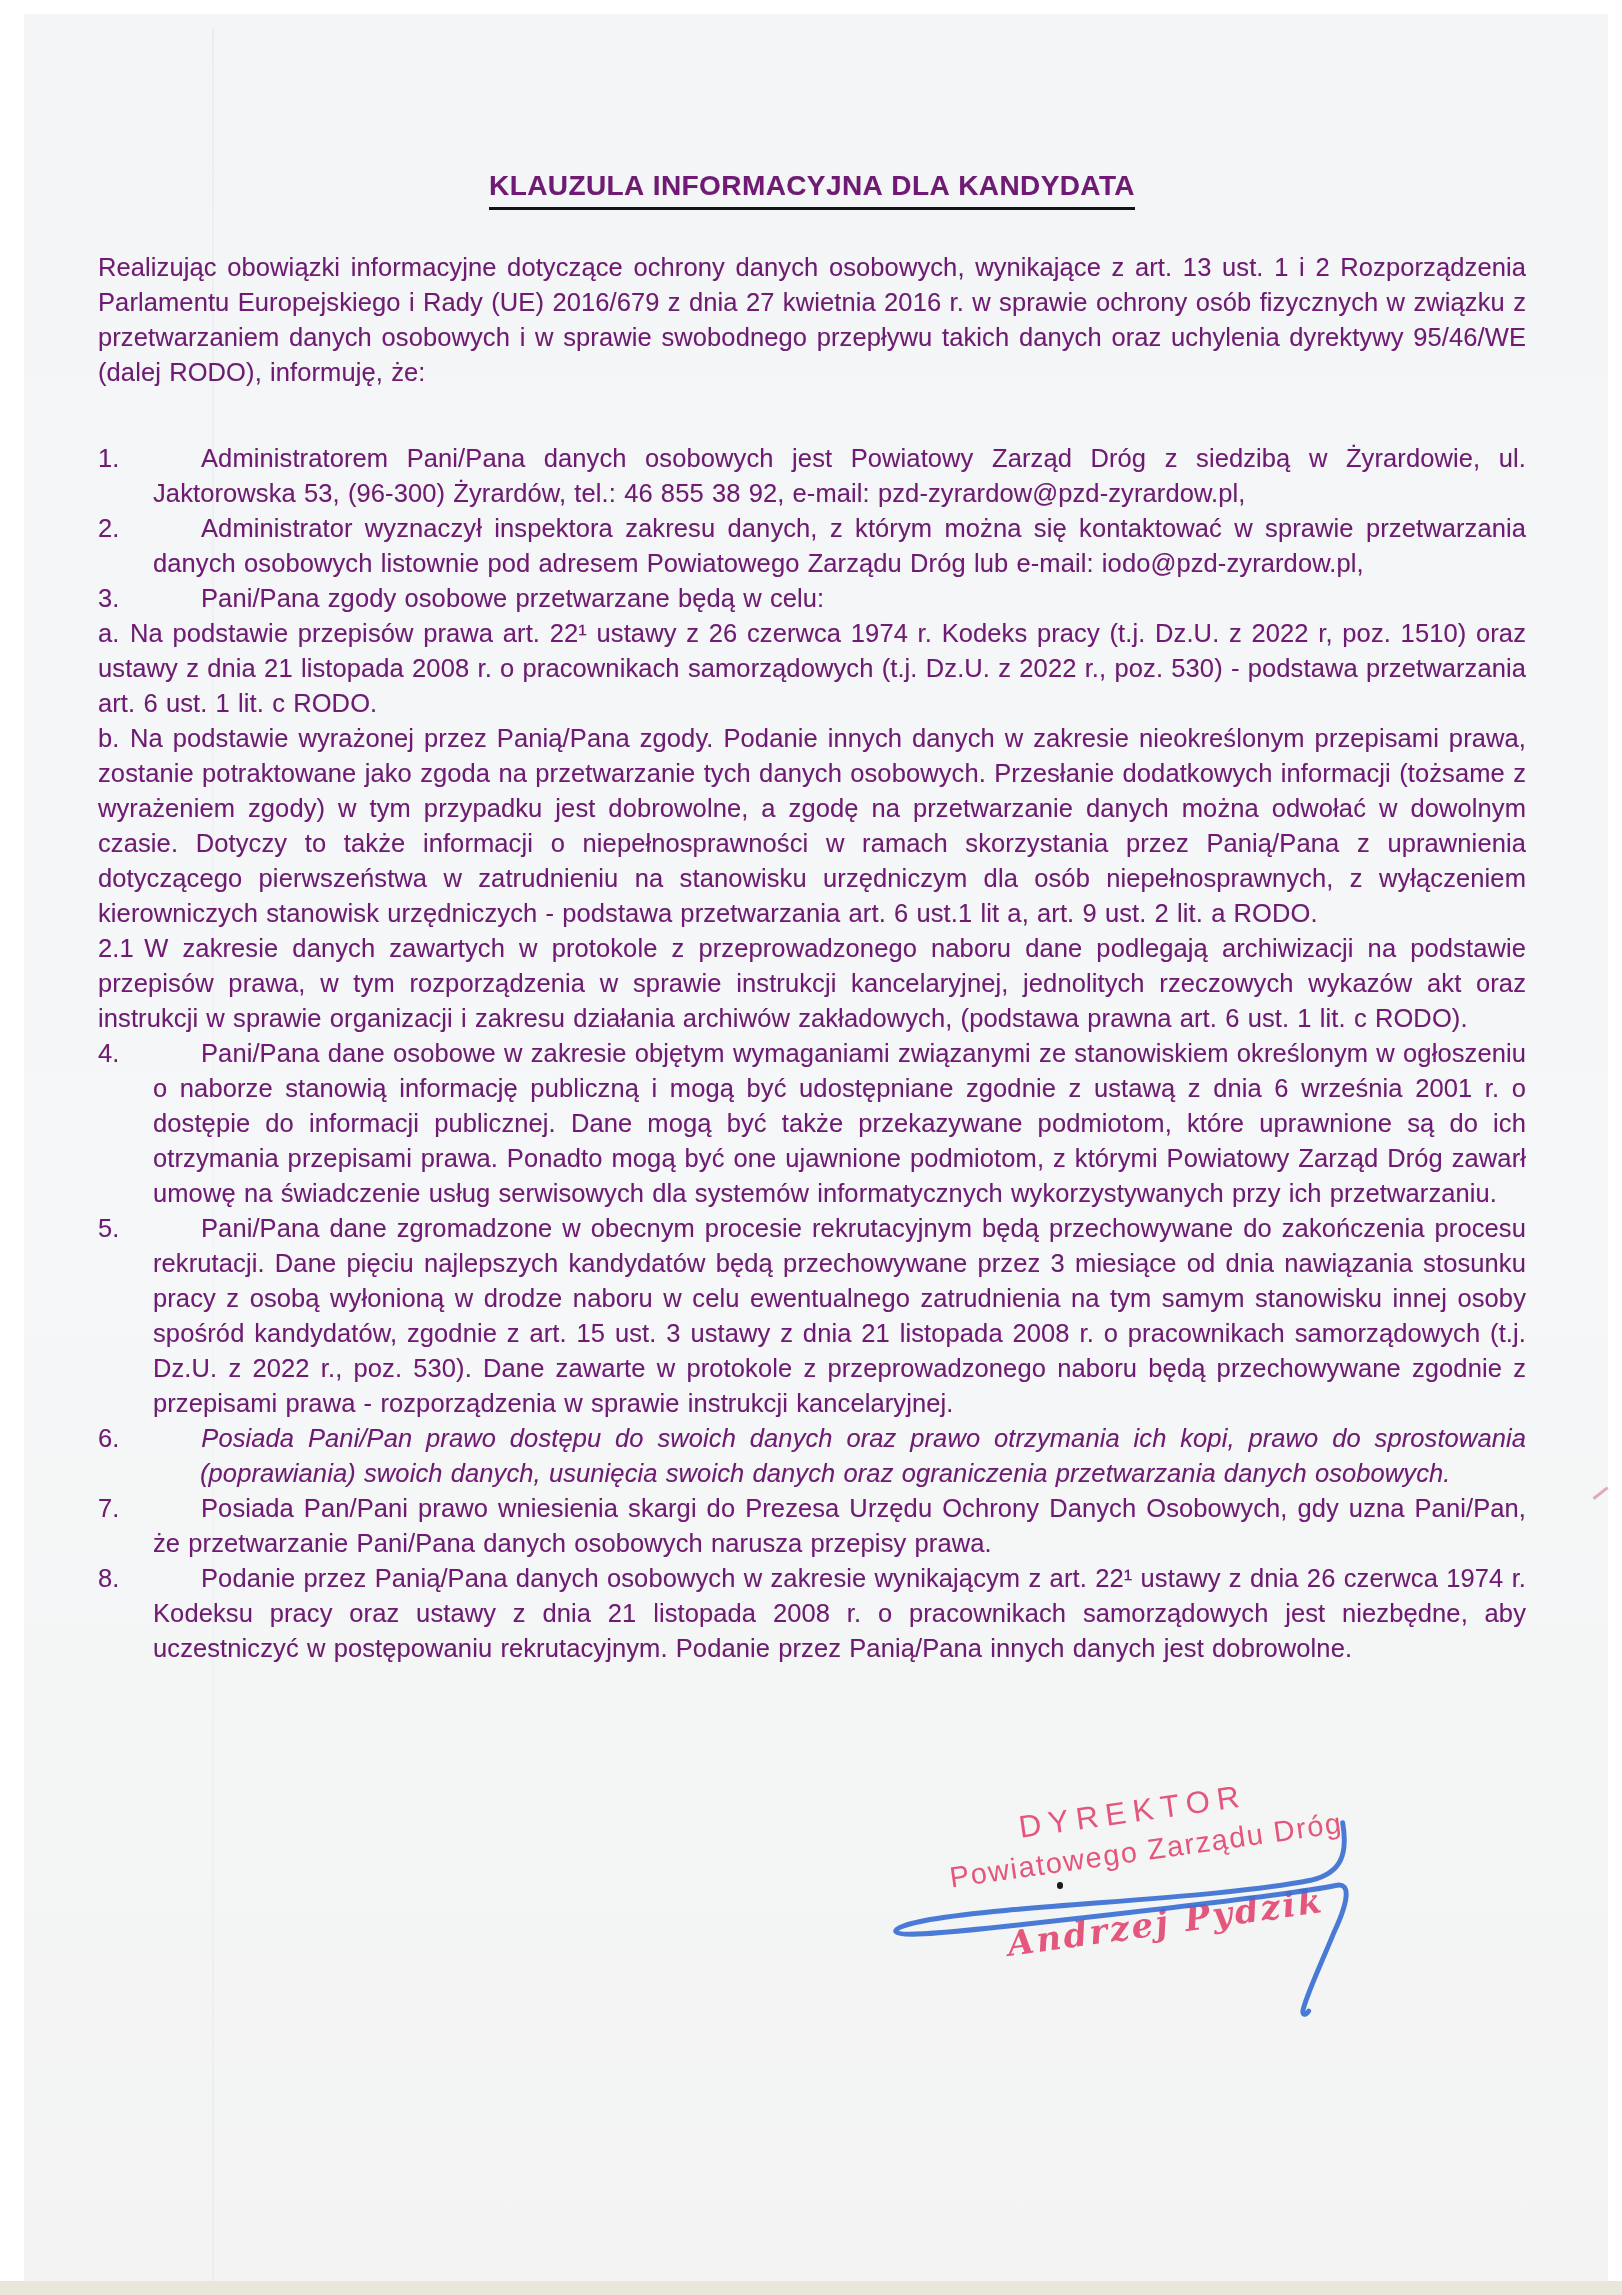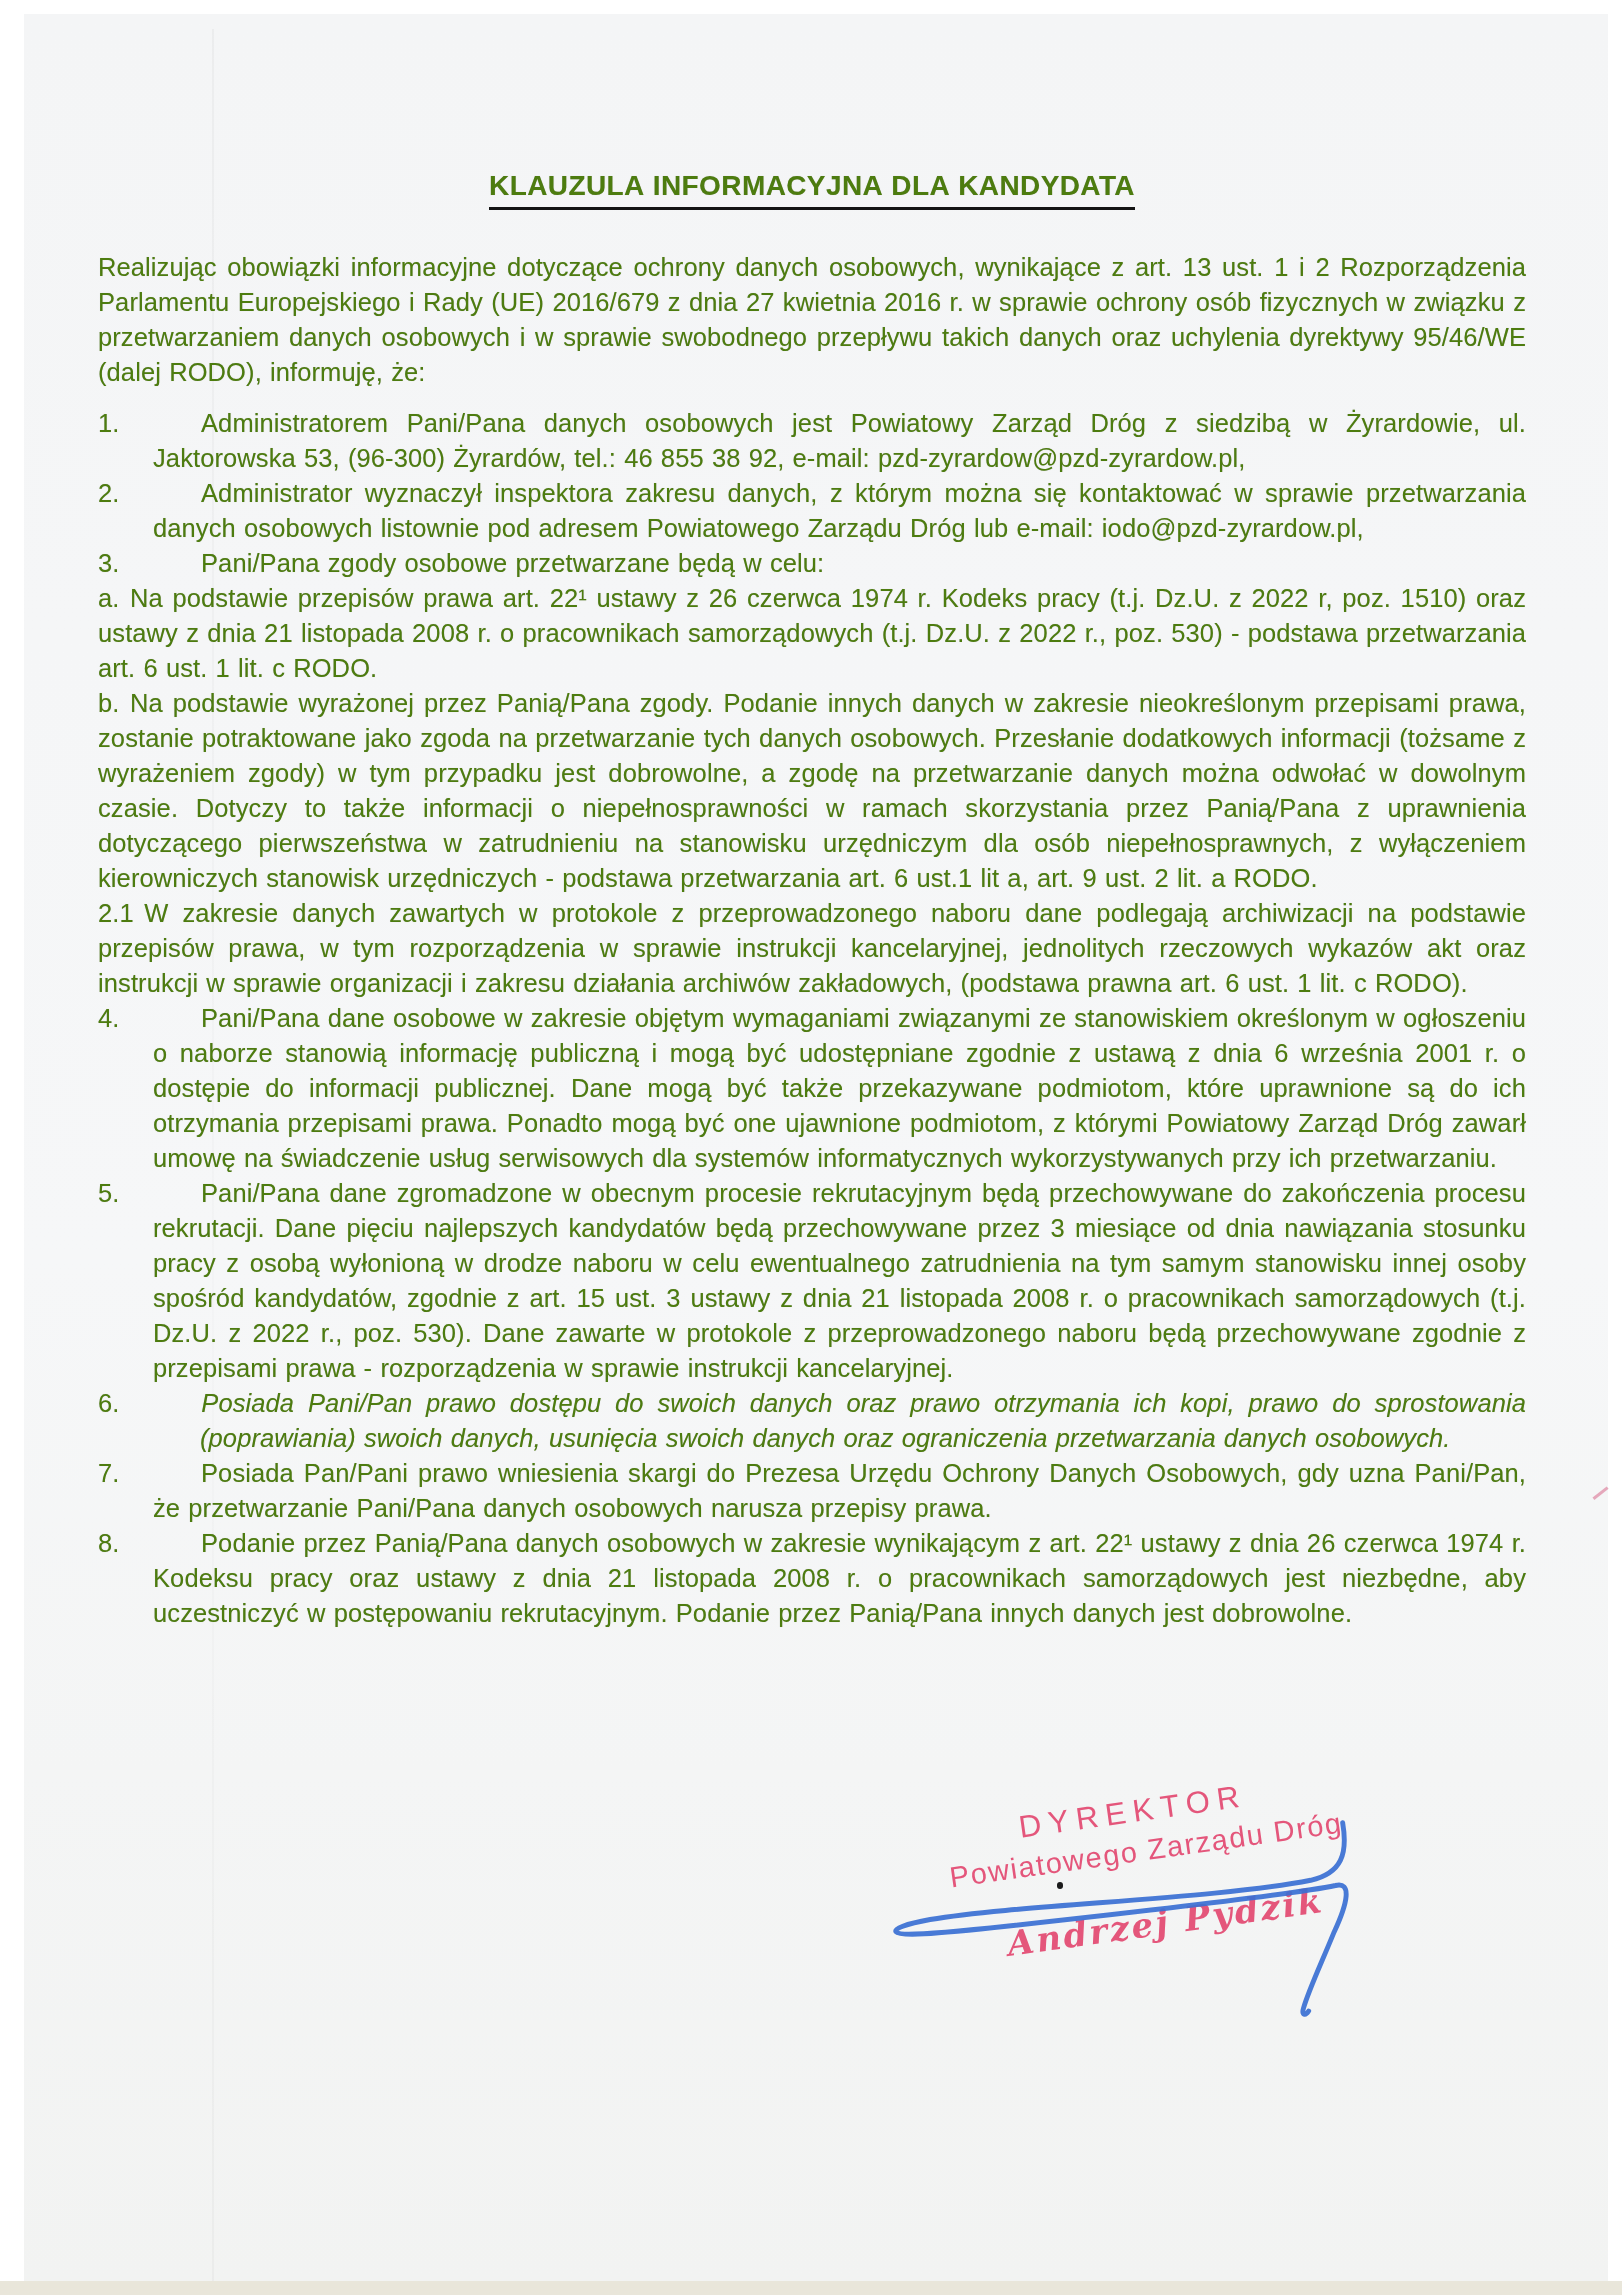--- a/index.html
+++ b/index.html
@@ -20,33 +20,33 @@
     background:linear-gradient(180deg,rgba(0,0,0,0.035),rgba(0,0,0,0.01) 60%,rgba(0,0,0,0.03));
     pointer-events:none;
   }
   .bottom-strip{
     position:absolute;left:0;top:2281px;width:1623px;height:14.4px;
     background:#e9e6da;
   }
   
   .content{
     position:absolute;left:98px;top:168px;width:1428px;
-    color:#4d7c0f;
+    color:#701a75;
     font-size:25.5px;line-height:35px;
     letter-spacing:0.1px;word-spacing:1px;
     text-align:justify;
     text-shadow:0 0 0.7px rgba(20,20,20,0.25);
   }
   .title{
     margin:0 0 47px 0;
     text-align:center;
     font-size:28px;font-weight:bold;letter-spacing:0.4px;
   }
   .title .u{border-bottom:3.3px solid #141414;padding-bottom:5.9px;}
-  .intro{margin:0 0 16px 0;}
+  .intro{margin:0 0 51px 0;}
   .list p, .list div.li{margin:0;}
   .li{position:relative;padding-left:55px;}
   .li .num{position:absolute;left:0;top:0;}
   .li .txt{display:block;text-indent:48px;}
   .li.deep{padding-left:102px;}
   .li.deep .txt{text-indent:1.3px;font-style:italic;}
   .pf{margin:0;}
   .pf .lbl{margin-right:10.5px;}
   
   .stamp-line{

